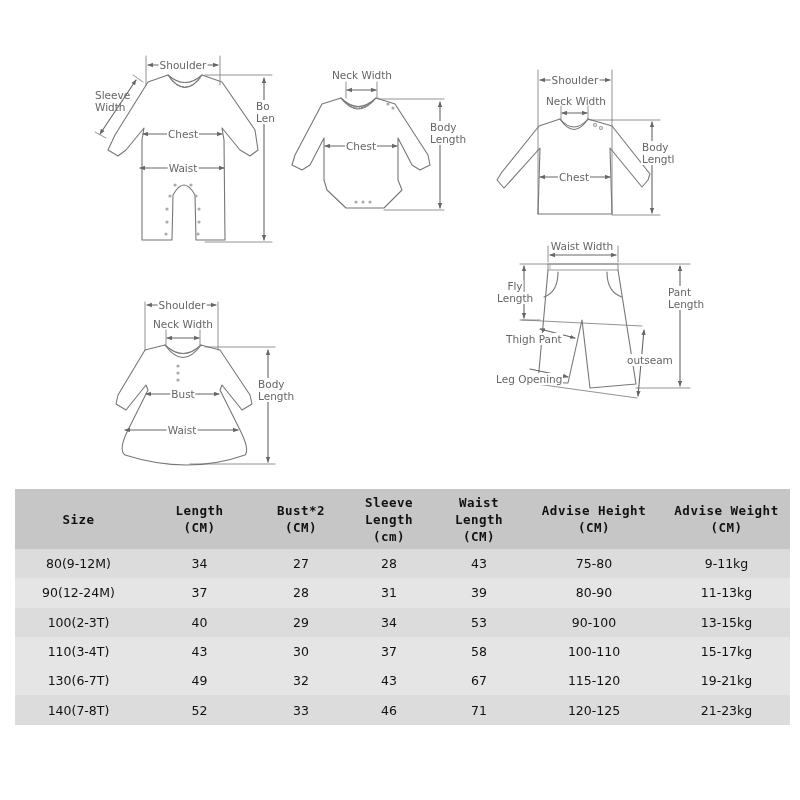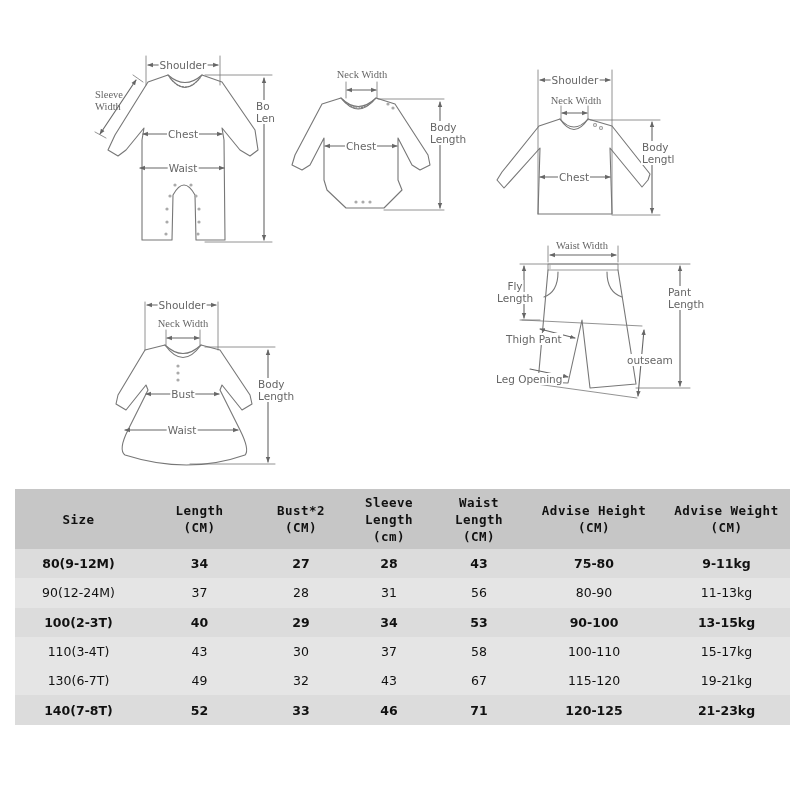--- a/index.html
+++ b/index.html
@@ -3,29 +3,29 @@
 <meta charset="utf-8">
 <style>
   html, body { margin:0; padding:0; background:#ffffff; }
   body { width:800px; height:800px; position:relative; overflow:hidden;
          font-family:"DejaVu Sans", sans-serif; color:#555; }
   .diagram { position:absolute; left:0; top:0; width:800px; height:480px; }
   .diagram svg { position:absolute; left:0; top:0; }
   .lbl { position:absolute; font-size:10.5px; color:#666; line-height:12px;
          font-family:"DejaVu Sans", sans-serif; white-space:nowrap; background:#fff; padding:0 1px; }
   .lbl.c { transform:translateX(-50%); text-align:center; }
-  .lbl.nobg { background:transparent;font-family:Liberation Serif, serif; }
+  .lbl.nobg { background:transparent; }
   table.size-table { position:absolute; left:15px; top:489px; width:775px;
          border-collapse:collapse; table-layout:fixed; }
   .size-table th { background:#c6c6c6; color:#111; font-family:"DejaVu Sans Mono", monospace;
          font-weight:bold; font-size:12.5px; line-height:17px; height:60px; padding:0;
          text-align:center; letter-spacing:0.5px; }
   .size-table td { height:29.3px; padding:0; text-align:center; color:#111;
          font-family:"DejaVu Sans", sans-serif; font-size:12.5px; }
-  .size-table tr.odd td { background:#dcdcdc;font-weight:bold; }
+  .size-table tr.odd td { background:#dcdcdc; }
   .size-table tr.even td { background:#e5e5e5; }
 </style>
 </head>
 <body>
 
 <div class="diagram">
   <svg width="800" height="480" viewBox="0 0 800 480" fill="none" stroke="#777" stroke-width="1.1" stroke-linejoin="round" stroke-linecap="round">
     <defs>
       <marker id="ah" viewBox="0 0 10 10" refX="9" refY="5" markerWidth="5" markerHeight="5" orient="auto-start-reverse">
         <path d="M0,1 L10,5 L0,9 z" fill="#666" stroke="none"></path>
@@ -234,21 +234,21 @@
       <td>28</td>
       <td>43</td>
       <td>75-80</td>
       <td>9-11kg</td>
     </tr>
     <tr class="even">
       <td>90(12-24M)</td>
       <td>37</td>
       <td>28</td>
       <td>31</td>
-      <td>56</td>
+      <td>39</td>
       <td>80-90</td>
       <td>11-13kg</td>
     </tr>
     <tr class="odd">
       <td>100(2-3T)</td>
       <td>40</td>
       <td>29</td>
       <td>34</td>
       <td>53</td>
       <td>90-100</td>

